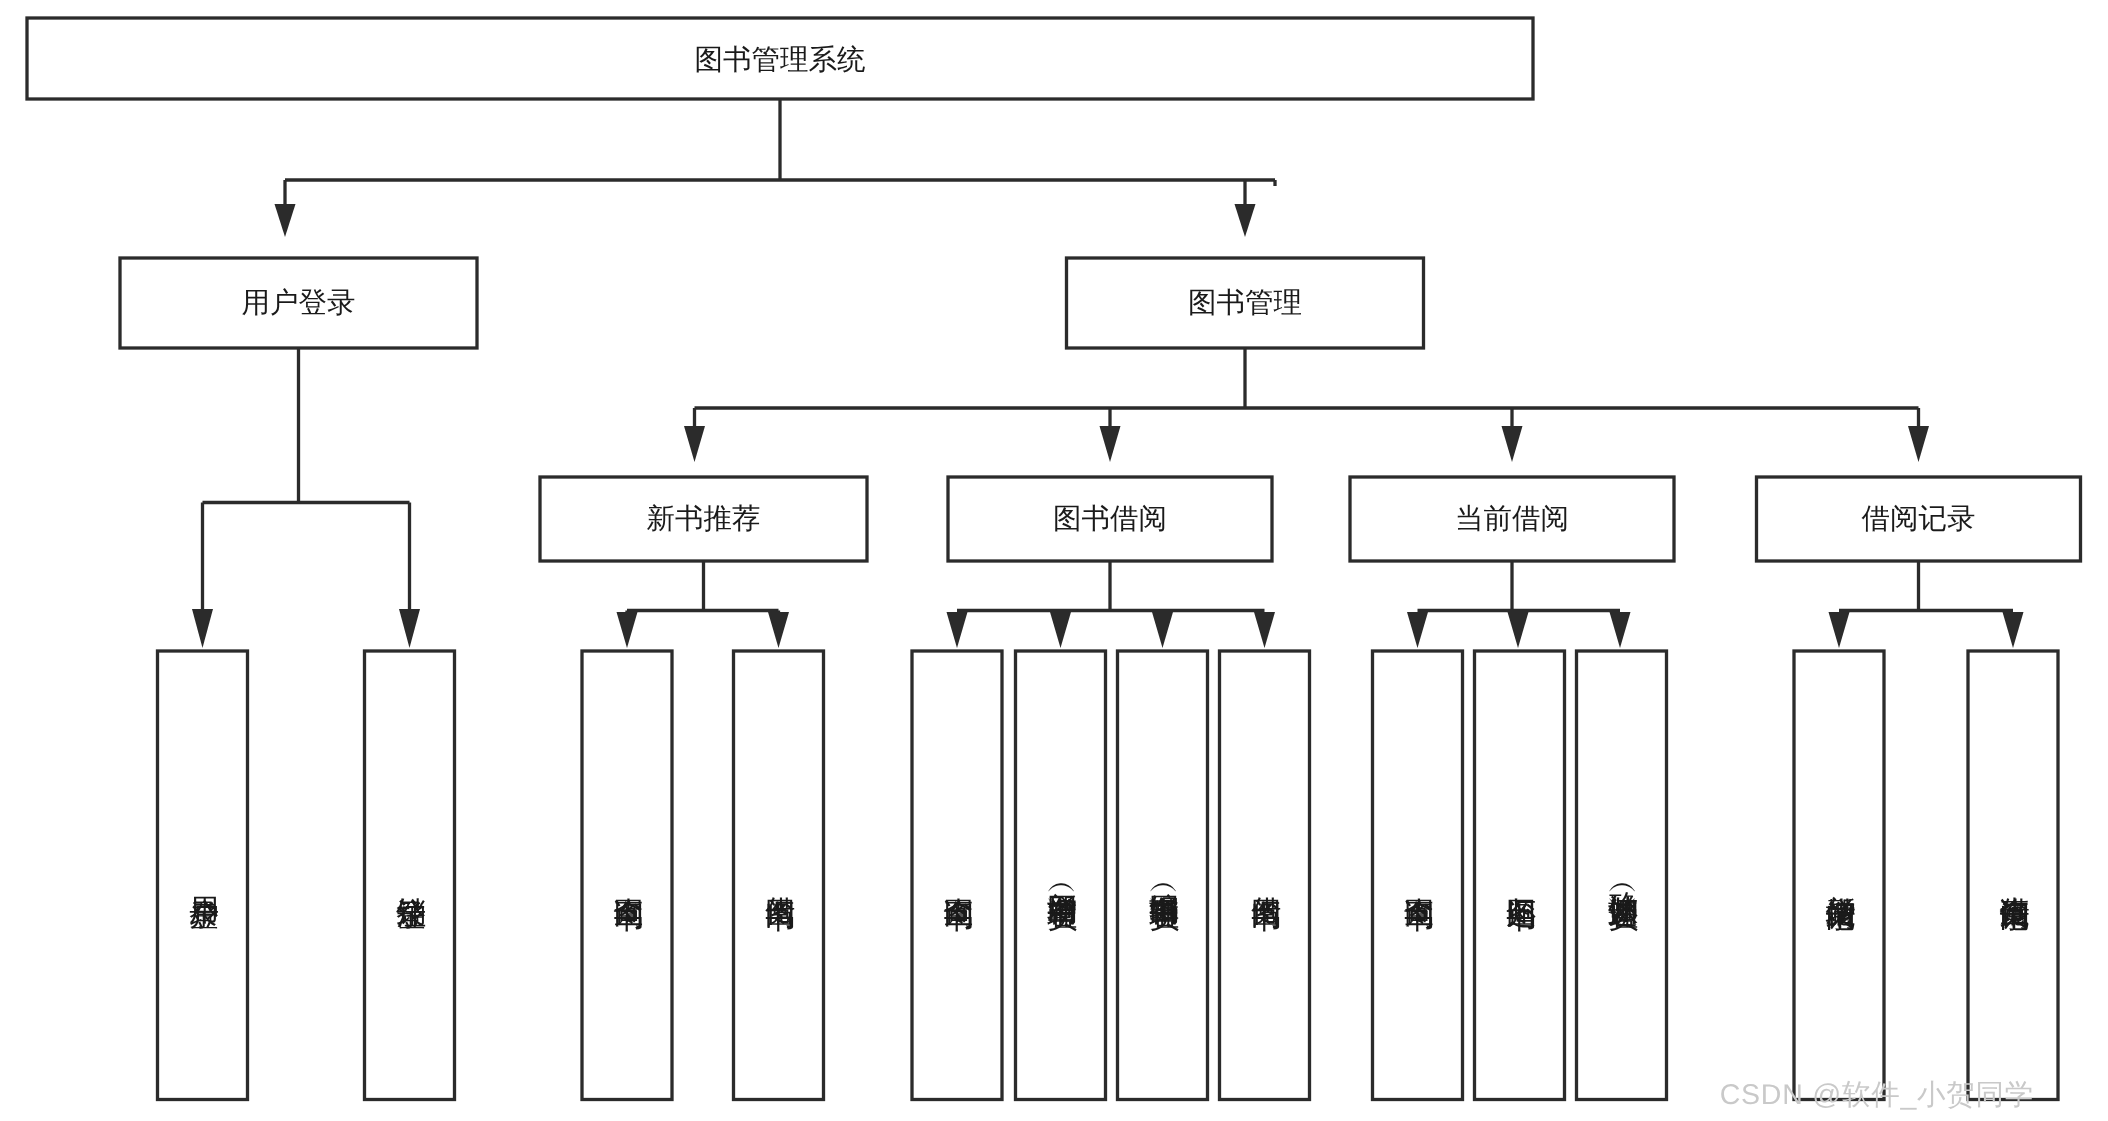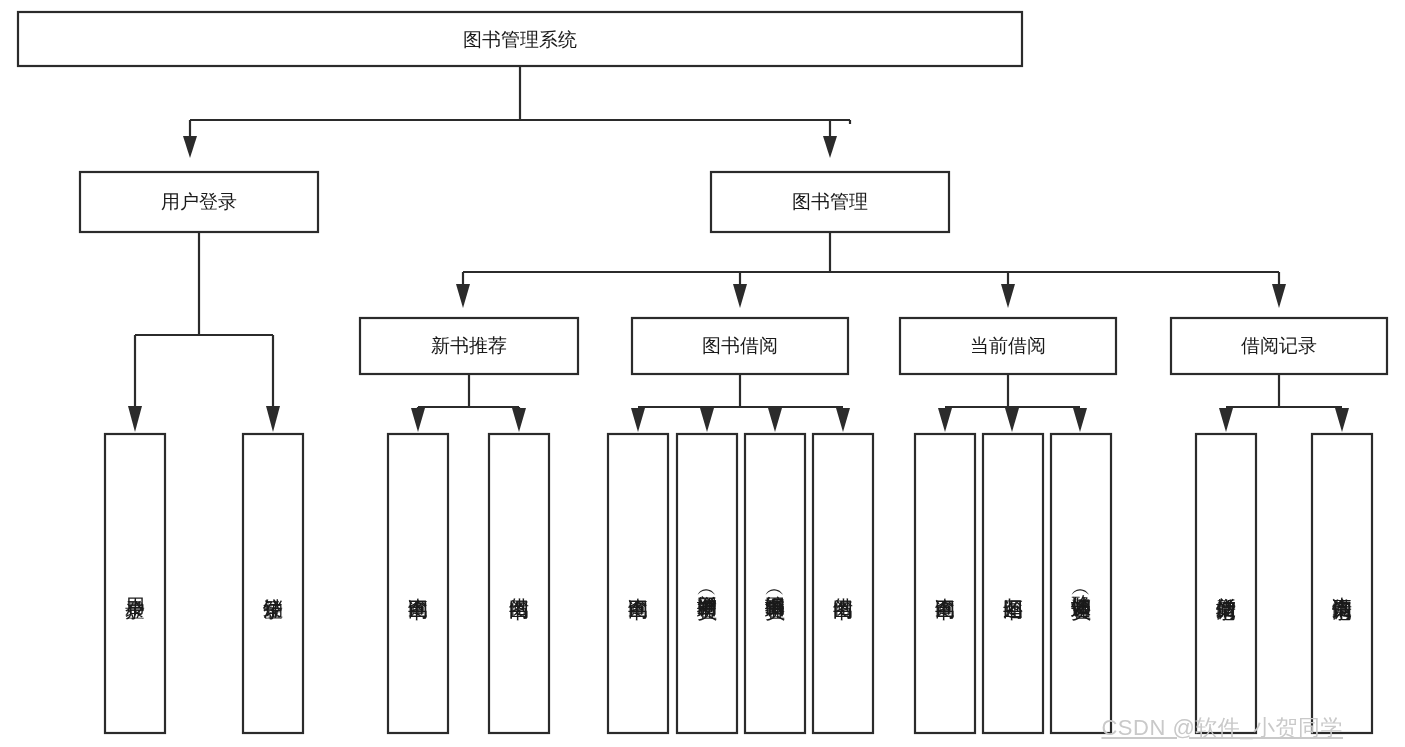--- a/index.html
+++ b/index.html
@@ -58,28 +58,27 @@
     font-family: "Liberation Sans", "DejaVu Sans", sans-serif;
     font-size: 20px;
     line-height: 1.06;
     letter-spacing: 1px;
     color: #1a1a1a;
     white-space: nowrap;
     pointer-events: none;
   }
   .watermark {
     position: absolute;
-    right: 25px;
+    right: 12px;
     bottom: 4px;
     font-family: "Liberation Sans", "DejaVu Sans", sans-serif;
-    font-size: 22px;
+    font-size: 19px;
     color: #c9c9c9;
     white-space: nowrap;
     letter-spacing: 0.5px;
-    text-decoration: underline;
   }
 </style>
 </head>
 <body>
 
 <div id="diagram-root">
 
   <svg class="canvas" viewBox="0 0 1405 747" xmlns="http://www.w3.org/2000/svg">
 
     <g>

